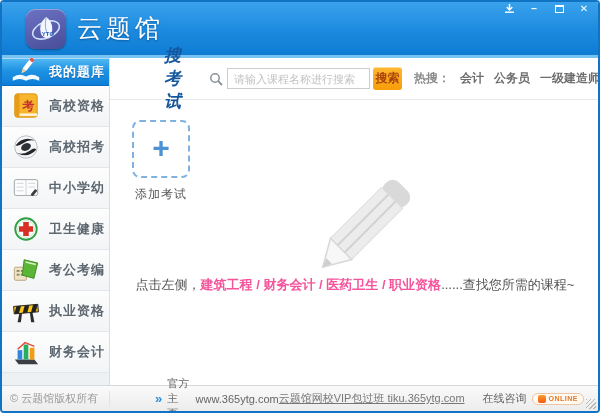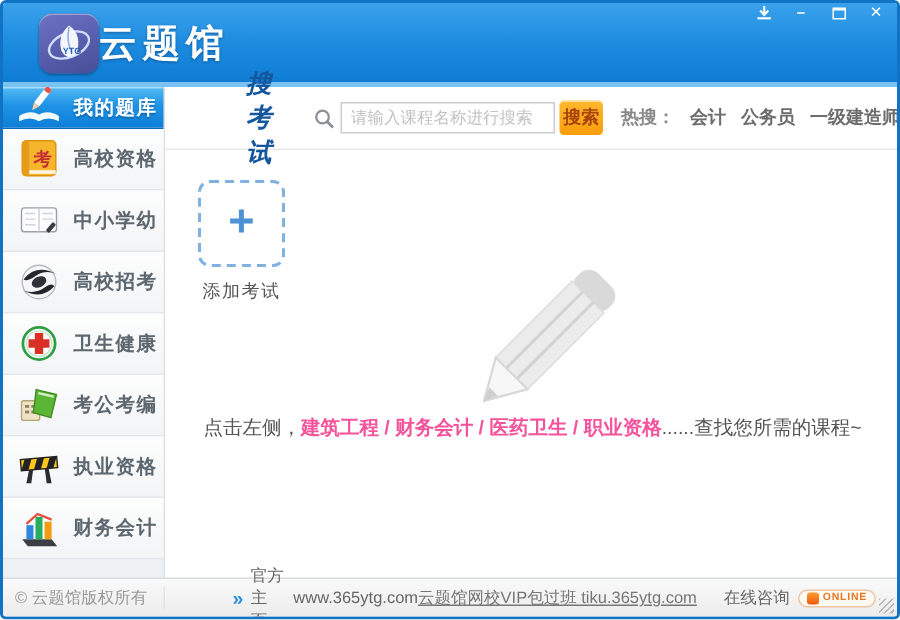--- a/index.html
+++ b/index.html
@@ -15,21 +15,21 @@
     border-bottom:3px solid #79c3f3;
     display:flex; align-items:center; padding-left:24px;
   }
   .logo {
     width:40px; height:40px; border-radius:9px; flex:0 0 40px;
     background:linear-gradient(160deg,#6d72c4,#474d97);
     box-shadow:0 1px 2px rgba(0,0,0,.35), inset 0 1px 0 rgba(255,255,255,.35);
     display:flex; align-items:center; justify-content:center; position:relative; overflow:hidden;
   }
   .logo svg { width:34px; height:34px; }
-  .app-title { color:#fff; font-size:25px; font-weight:bold; letter-spacing:4px; 
+  .app-title { color:#fff; font-size:25px; font-weight:normal; letter-spacing:4px; margin-left:11px;
     text-shadow:0 1px 2px rgba(0,40,90,.45); }
   .win-controls { position:absolute; top:0; right:6px; display:flex; gap:9px; align-items:flex-start; }
   .win-btn { width:16px; height:14px; display:flex; align-items:center; justify-content:center;
     color:#fff; font-size:10px; font-weight:bold; cursor:pointer; line-height:1; }
   .win-btn svg { width:11px; height:10px; }
   .maxi-box { width:9px; height:8px; border:1px solid #fff; border-top:2px solid #fff; display:block; }
   
   .body { flex:1 1 auto; display:flex; min-height:0; }
   .sidebar {
     width:108px; flex:0 0 108px; border-right:1px solid #d9dee3;
@@ -161,45 +161,45 @@
             <rect x="8" y="23" width="19" height="2.6" fill="#fff" opacity="0.85"></rect>
             <text x="17.5" y="19" font-size="13" font-weight="bold" fill="#c62f2f" text-anchor="middle">考</text>
           </svg>
         </span>
         <span class="side-label">高校资格</span>
       </div>
 
       <div class="side-item">
         <span class="ico">
           <svg viewBox="0 0 30 30">
+            <circle cx="15" cy="15" r="12" fill="#f6f6f6" stroke="#b5bac0" stroke-width="1"></circle>
+            <path d="M4 13 Q13 2 27 9 Q19 6 12 11 Q6 15 4 13 Z" fill="#24272c"></path>
+            <path d="M26 18 Q17 28 4 21 Q12 24 19 19 Q24 15 26 18 Z" fill="#24272c"></path>
+            <ellipse cx="15" cy="15" rx="5.5" ry="3.8" fill="#2e3238" transform="rotate(-25 15 15)"></ellipse>
+          </svg>
+        </span>
+        <span class="side-label">高校招考</span>
+      </div>
+
+      <div class="side-item">
+        <span class="ico">
+          <svg viewBox="0 0 30 30">
             <rect x="2.5" y="6" width="25" height="17" rx="2" fill="#fdfdfd" stroke="#9aa0a6" stroke-width="1"></rect>
             <line x1="15" y1="6" x2="15" y2="23" stroke="#c8cdd2" stroke-width="1"></line>
             <g stroke="#cfd4d9" stroke-width="1">
               <line x1="5" y1="10" x2="12.5" y2="10"></line>
                 <line x1="5" y1="14" x2="12.5" y2="14"></line>
                 <line x1="5" y1="18" x2="12.5" y2="18"></line>
               <line x1="17.5" y1="10" x2="25" y2="10"></line>
                 <line x1="17.5" y1="14" x2="25" y2="14"></line>
             </g>
             <rect x="22" y="16" width="3" height="8" rx="1" fill="#3a3f44" transform="rotate(40 23.5 20)"></rect>
           </svg>
         </span>
         <span class="side-label">中小学幼</span>
-      </div>
-
-      <div class="side-item">
-        <span class="ico">
-          <svg viewBox="0 0 30 30">
-            <circle cx="15" cy="15" r="12" fill="#f6f6f6" stroke="#b5bac0" stroke-width="1"></circle>
-            <path d="M4 13 Q13 2 27 9 Q19 6 12 11 Q6 15 4 13 Z" fill="#24272c"></path>
-            <path d="M26 18 Q17 28 4 21 Q12 24 19 19 Q24 15 26 18 Z" fill="#24272c"></path>
-            <ellipse cx="15" cy="15" rx="5.5" ry="3.8" fill="#2e3238" transform="rotate(-25 15 15)"></ellipse>
-          </svg>
-        </span>
-        <span class="side-label">高校招考</span>
       </div>
 
       <div class="side-item">
         <span class="ico">
           <svg viewBox="0 0 30 30">
             <circle cx="15" cy="15" r="11.5" fill="#ffffff" stroke="#2f9e44" stroke-width="2"></circle>
             <circle cx="15" cy="15" r="9" fill="none" stroke="#bfe3c4" stroke-width="1"></circle>
             <path d="M12 7.5 h6 v4.5 h4.5 v6 h-4.5 v4.5 h-6 v-4.5 H7.5 v-6 H12 Z" fill="#d93025"></path>
           </svg>
         </span>

